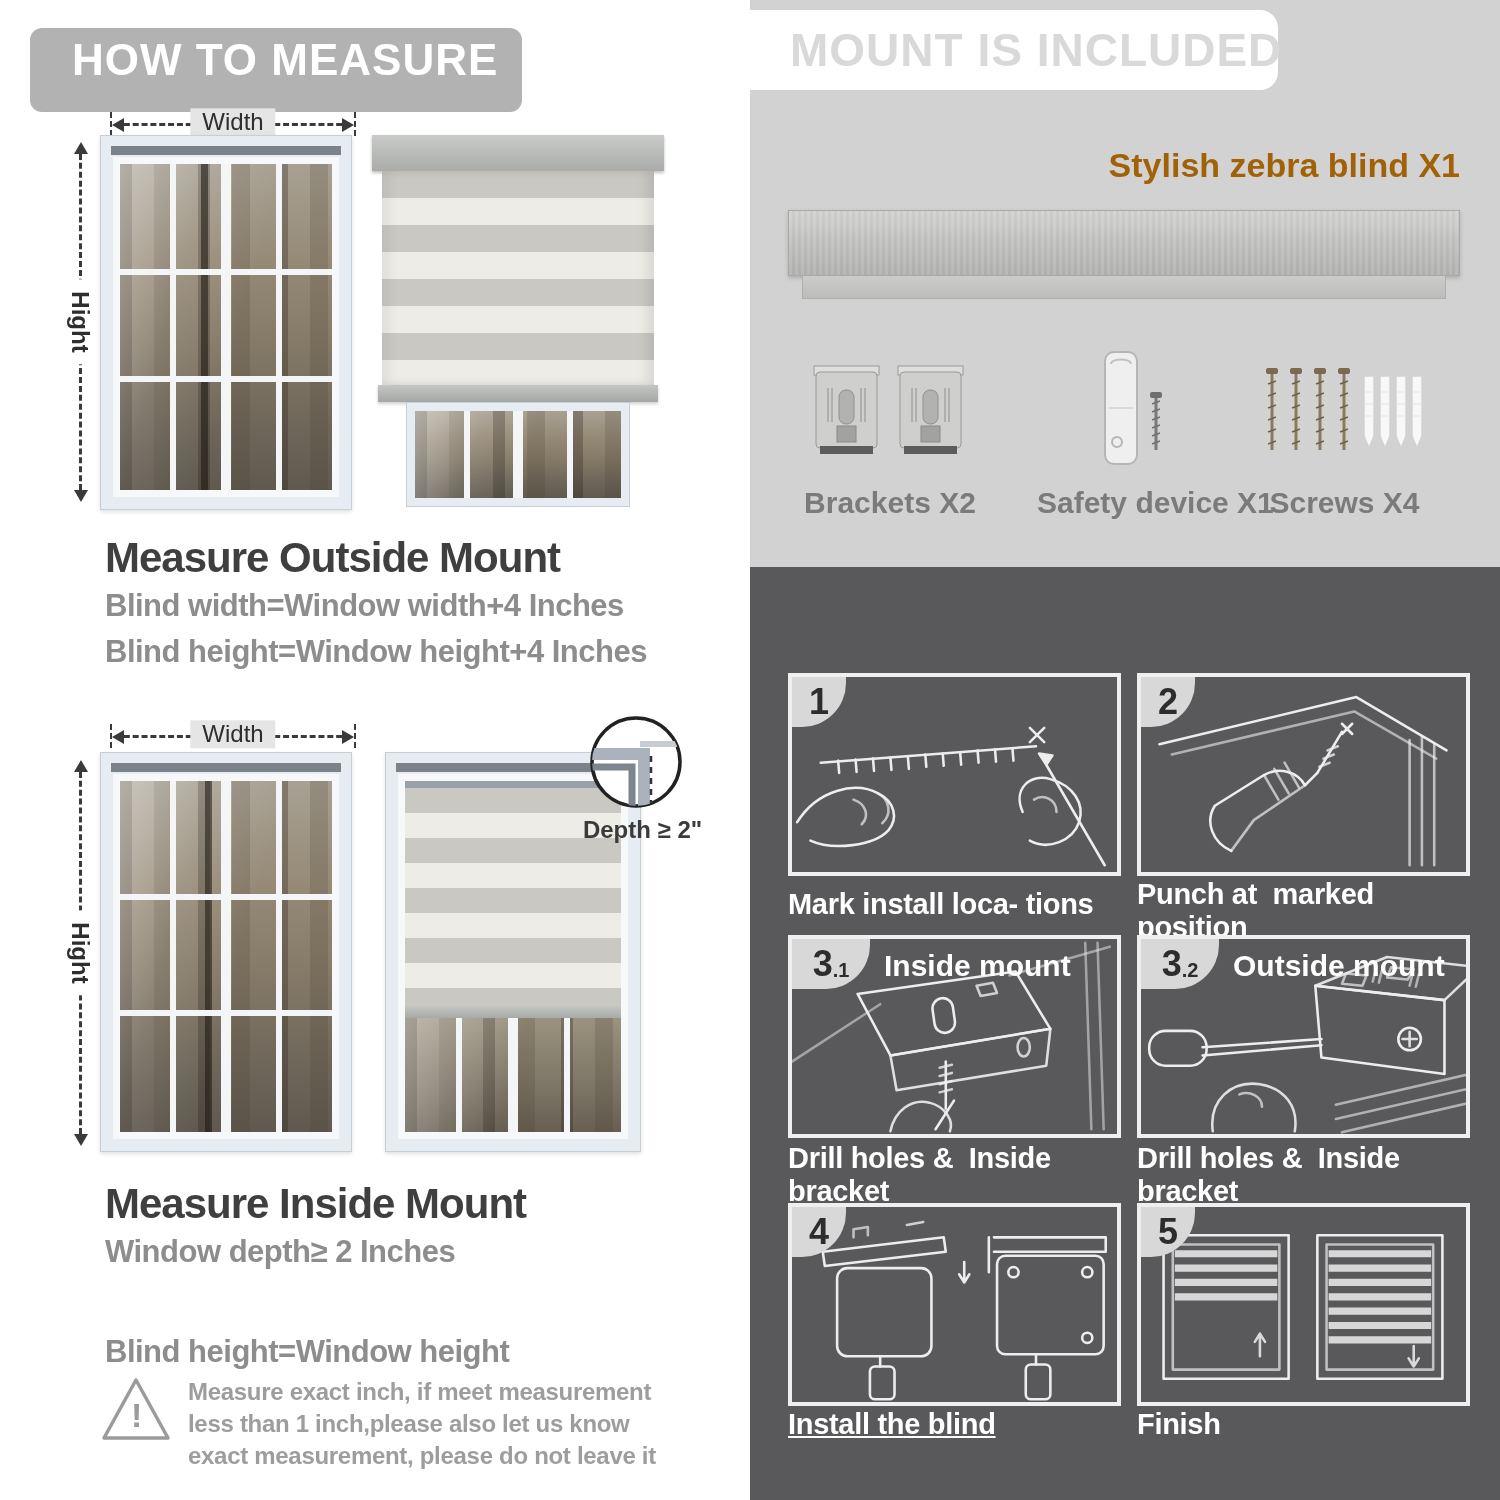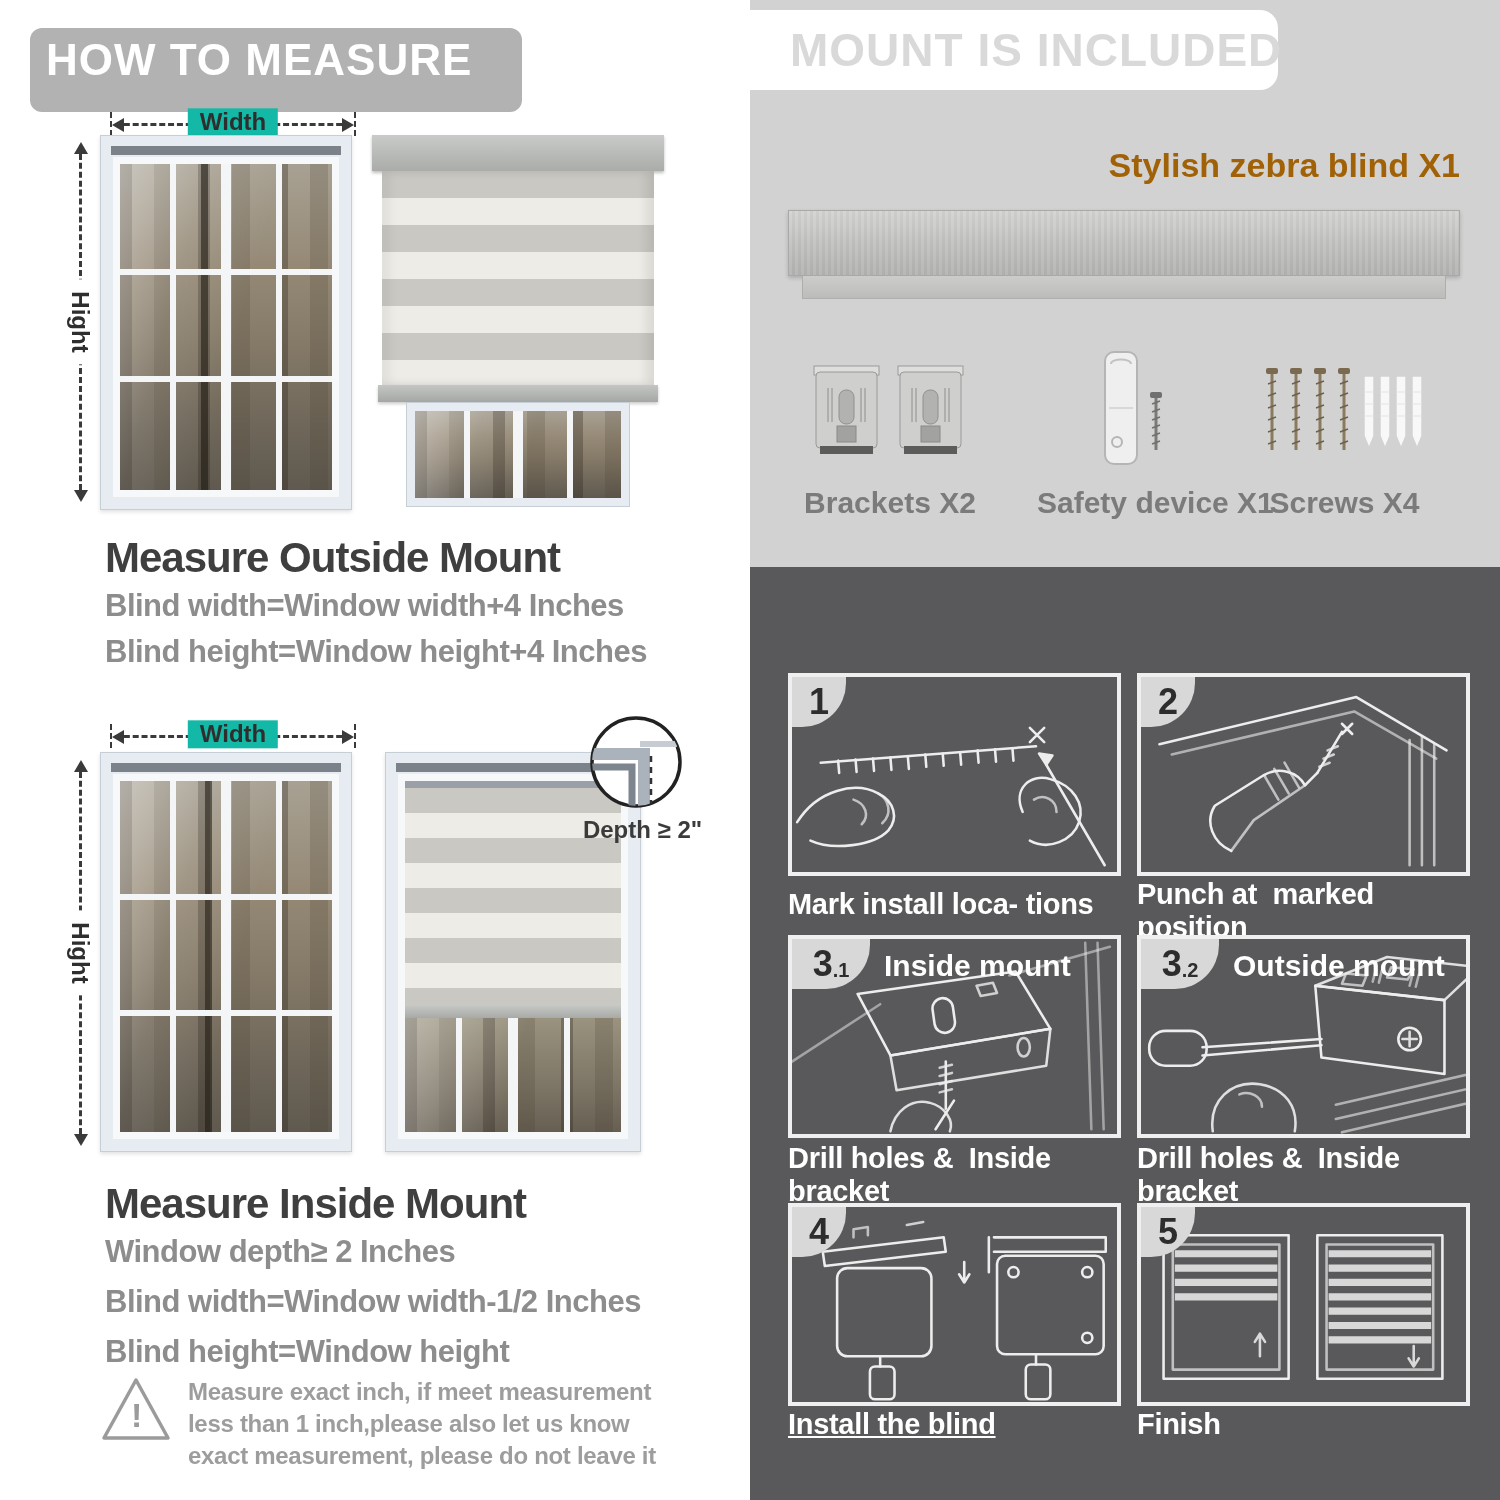--- a/index.html
+++ b/index.html
@@ -3,33 +3,33 @@
 <meta charset="utf-8">
 <style>
   html,body{margin:0;padding:0;background:#fff;}
   #page{position:relative;width:1500px;height:1500px;background:#ffffff;overflow:hidden;
         font-family:"Liberation Sans", sans-serif;}
   
   .abs{position:absolute;box-sizing:border-box;}
   
   .lheader{left:30px;top:28px;width:492px;height:84px;background:#b2b2b2;border-radius:12px;
            color:#fff;font-size:44px;font-weight:800;letter-spacing:1px;line-height:64px;
-           padding-left:16px;white-space:nowrap;}
+           padding-left:42px;white-space:nowrap;}
   .h2dark{font-size:42px;font-weight:800;color:#3f3f3f;letter-spacing:-1px;white-space:nowrap;text-align:center;}
   .bodyline{font-size:31px;font-weight:700;color:#8d8d8d;letter-spacing:-0.5px;white-space:nowrap;}
   
   .h-measure{position:absolute;height:24px;}
   .h-measure .dash{position:absolute;left:5px;right:5px;top:11px;border-top:3px dashed #3a3a3a;}
   .h-measure .tick{position:absolute;top:0;height:24px;border-left:2px dashed #3a3a3a;}
   .h-measure .tick.l{left:0}.h-measure .tick.r{right:0}
   .h-measure .arr{position:absolute;top:6px;width:0;height:0;border-top:7px solid transparent;border-bottom:7px solid transparent;}
   .h-measure .arr.l{left:2px;border-right:12px solid #3a3a3a;}
   .h-measure .arr.r{right:2px;border-left:12px solid #3a3a3a;}
-  .h-measure .lbl{position:absolute;left:50%;top:50%;transform:translate(-50%,-56%);background:#14b8a6;
-                  padding:0 12px;font-size:24px;font-weight:700;color:#2e2e2e;}
+  .h-measure .lbl{position:absolute;left:50%;top:50%;transform:translate(-50%,-56%);background:#e5e5e5;
+                  padding:0 12px;font-size:24px;font-weight:400;color:#2e2e2e;}
   .v-measure{position:absolute;width:24px;}
   .v-measure .dash{position:absolute;top:5px;bottom:5px;left:11px;border-left:3px dashed #3a3a3a;}
   .v-measure .arr{position:absolute;left:6px;width:0;height:0;border-left:7px solid transparent;border-right:7px solid transparent;}
   .v-measure .arr.t{top:2px;border-bottom:12px solid #3a3a3a;}
   .v-measure .arr.b{bottom:2px;border-top:12px solid #3a3a3a;}
   .v-measure .lbl{position:absolute;top:50%;left:50%;transform:translate(-50%,-50%);background:#fff;
                   padding:12px 0;font-size:24px;font-weight:700;color:#2e2e2e;writing-mode:vertical-rl;}
   
   .window{position:absolute;background:#e7ecf2;border:1px solid #c6ced6;box-sizing:border-box;
           box-shadow:0 2px 4px rgba(0,0,0,.12);}
@@ -204,21 +204,20 @@
         <path d="M4,53 L44,53 L44,94" stroke="#7d858f" stroke-width="7" fill="none"></path>
         <path d="M63,42 L63,94" stroke="#333333" stroke-width="2.5" stroke-dasharray="6 5" fill="none"></path>
         <path d="M52,30 L94,30" stroke="#c7ccd2" stroke-width="6" fill="none"></path>
       </g>
     </svg>
   </div>
   <div class="depthlbl" style="left:570px;top:816px;width:145px;">Depth ≥ 2"</div>
 
   <div class="abs h2dark" style="left:105px;top:1180px;">Measure Inside Mount</div>
   <div class="abs bodyline" style="left:105px;top:1234px;">Window depth≥ 2 Inches</div>
-  <div class="abs bodyline" style="left:105px;top:1284px;">Blind width=Window width-1/2 Inches</div>
   <div class="abs bodyline" style="left:105px;top:1334px;">Blind height=Window height</div>
 
   <div class="abs" style="left:100px;top:1374px;width:72px;height:72px;">
     <svg width="72" height="72" viewBox="0 0 72 72">
       <path d="M36,6 L68,64 L4,64 Z" fill="none" stroke="#9b9b9b" stroke-width="3.5" stroke-linejoin="round"></path>
     </svg>
     <span class="warn-mark" style="left:31px;top:22px;">!</span>
   </div>
   <div class="warn-text" style="left:188px;top:1376px;width:470px;">Measure exact inch, if meet measurement less than 1 inch,please also let us know exact measurement, please do not leave it</div>
 

